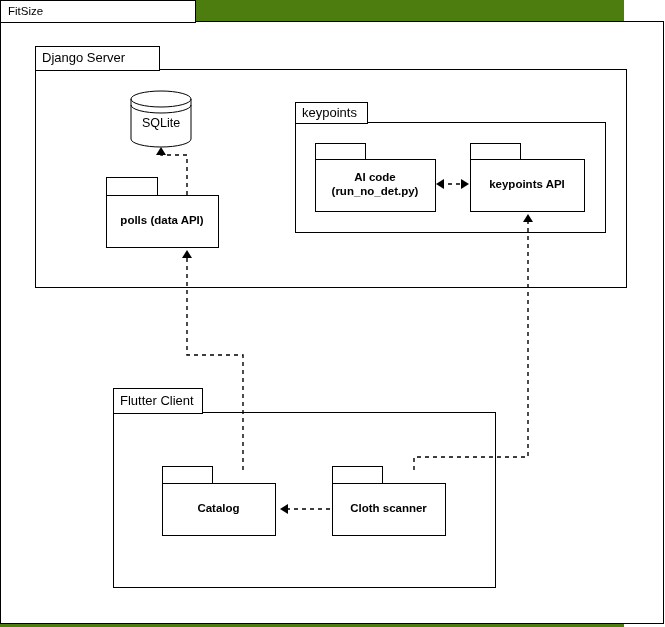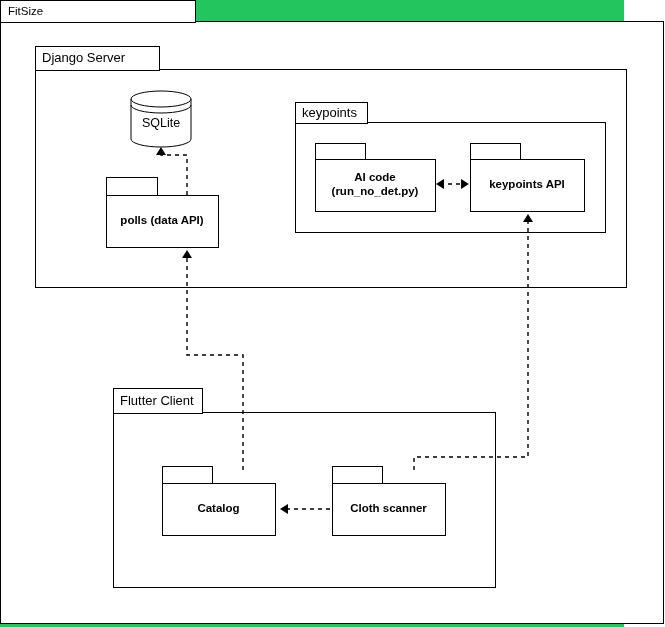--- a/index.html
+++ b/index.html
@@ -11,21 +11,21 @@
   body {
     width: 665px;
     height: 627px;
     font-family: "Liberation Sans", sans-serif;
     overflow: hidden;
   }
   #diagram-root {
     position: relative;
     width: 624px;
     height: 627px;
-    background: #22c55e;
+    background: #4d7c0f;
   }
   svg.diagram-canvas {
     display: block;
     width: 665px;
     height: 627px;
   }
   .frame-rect,
   .pkg-body,
   .pkg-tab,
   .cyl-shape {

